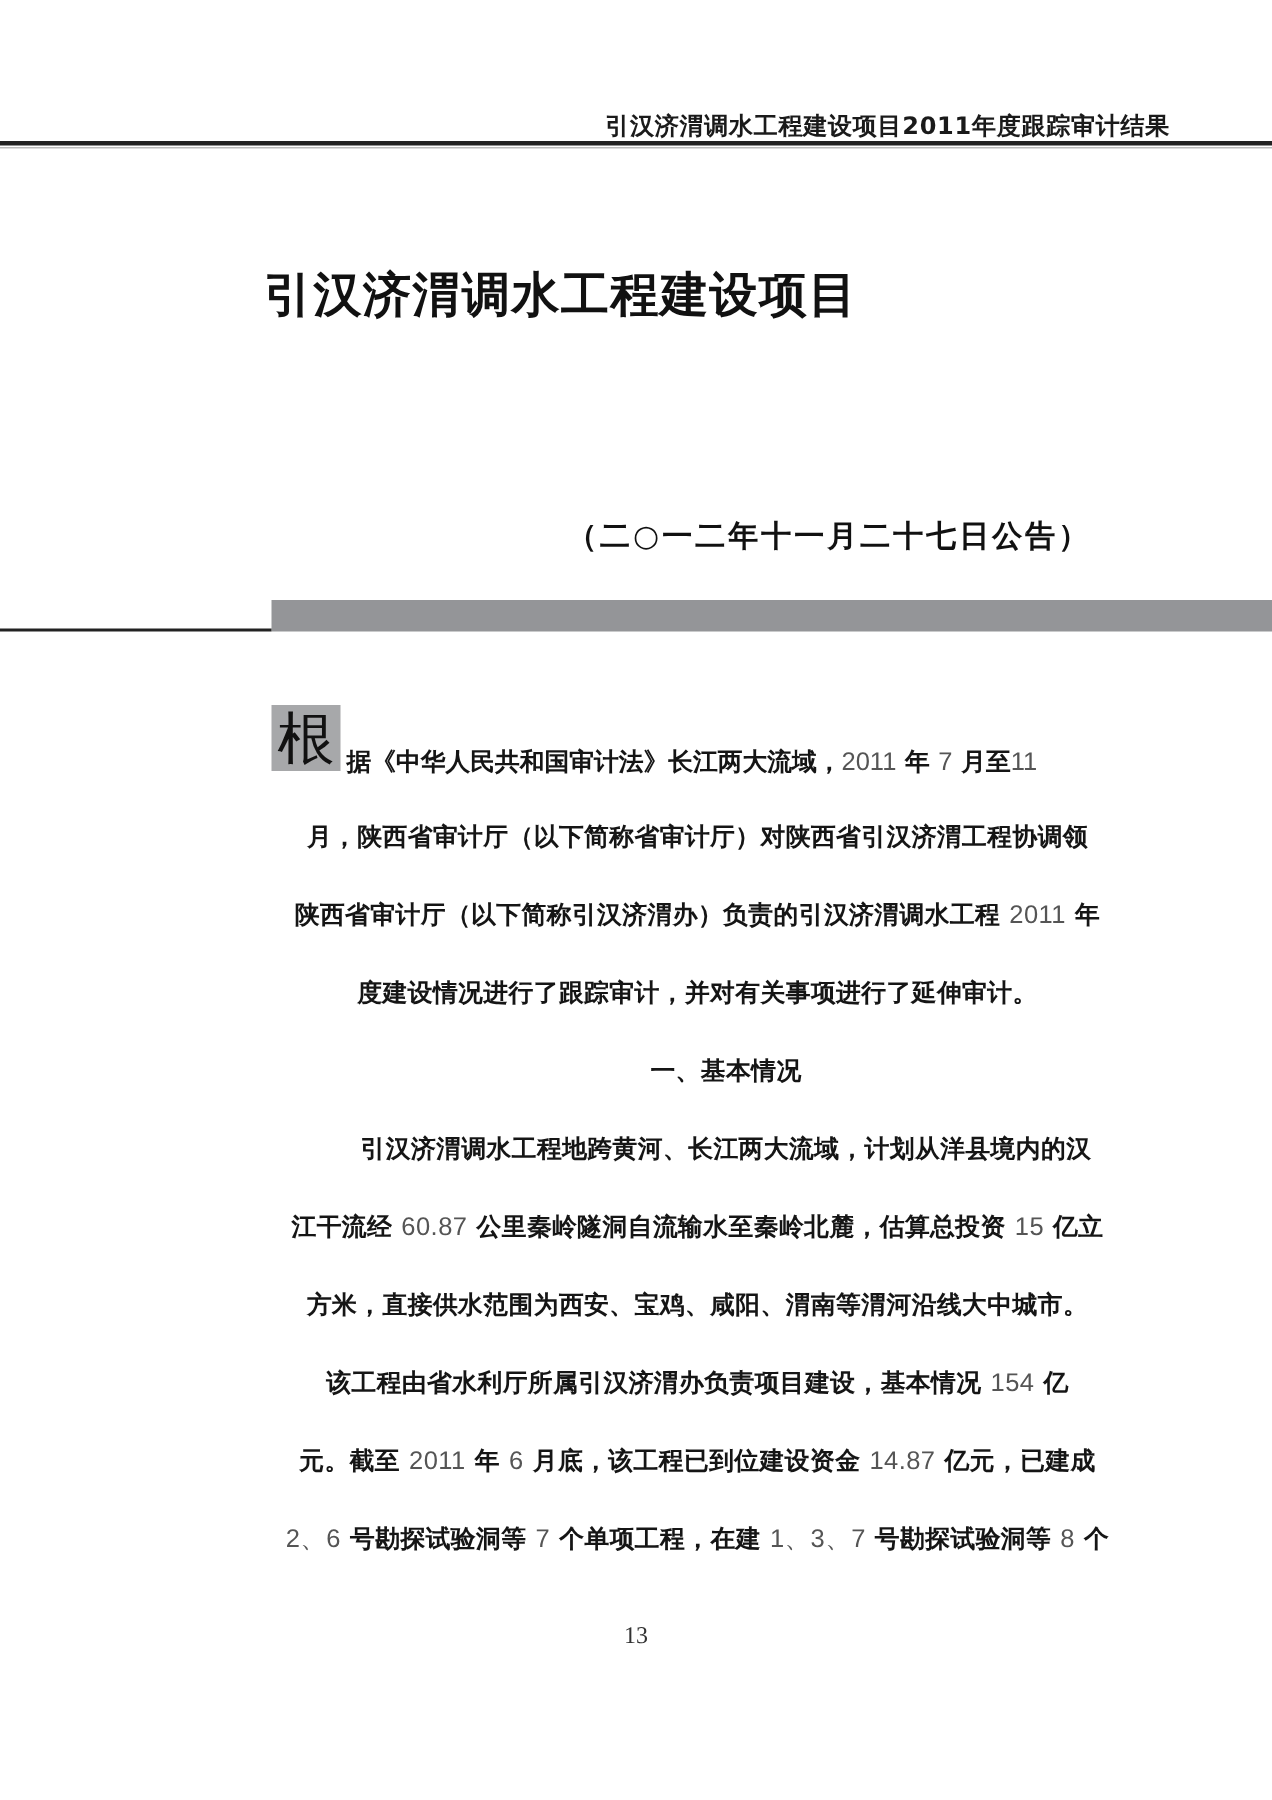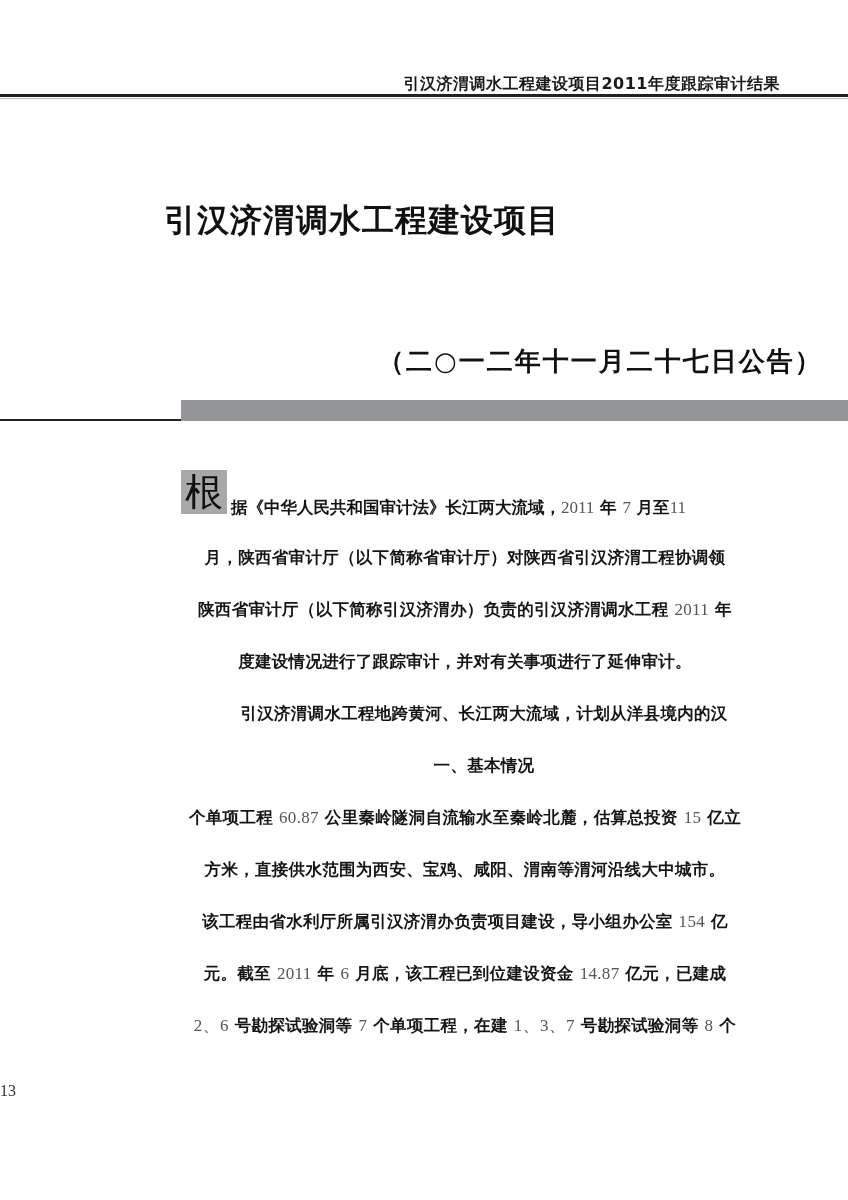--- a/index.html
+++ b/index.html
@@ -1,33 +1,33 @@
 <!DOCTYPE html>
 <html><head>
 <meta charset="utf-8">
 <style>
   html, body { margin: 0; padding: 0; background: #ffffff; }
   body { width: 848px; height: 1200px; position: relative; overflow: hidden;
          font-family: "DejaVu Sans", sans-serif; color: #1a1a1a; }
   .running-header { position: absolute; top: 74px; right: 68px; font-size: 16px; font-weight: bold; letter-spacing: 0.5px; color: #1a1a1a; }
   .header-rule { position: absolute; top: 94px; left: 0; width: 848px; height: 3px; background: #222; }
   .header-rule2 { position: absolute; top: 98px; left: 0; width: 848px; height: 1px; background: #bbb; }
-  .title { position: absolute; left: 164px; top: 172px; font-family: "DejaVu Serif", serif; font-weight: bold; font-size: 32px; line-height: 48px; color: #111; letter-spacing: 1px; margin-top: 24px; }
-  .announce { position: absolute; left: 378px; top: 344px; font-size: 26px; font-weight: bold; letter-spacing: 2px; color: #111; }
+  .title { position: absolute; left: 176px; top: 172px; font-family: "DejaVu Serif", serif; font-weight: bold; font-size: 32px; line-height: 48px; color: #111; letter-spacing: 1px; }
+  .announce { position: absolute; left: 378px; top: 344px; font-size: 20px; font-weight: bold; letter-spacing: 2px; color: #111; }
   .gray-bar { position: absolute; left: 181px; top: 400px; width: 667px; height: 21px; background: #949598; }
   .left-rule { position: absolute; left: 0; top: 419px; width: 181px; height: 2px; background: #222; }
   .body-text { position: absolute; left: 181px; top: 470px; width: 568px; font-size: 16.5px; font-weight: bold; color: #151515; }
   .line { height: 52px; line-height: 52px; white-space: nowrap; letter-spacing: 0.3px; text-align: center; }
   .first-line { height: 62px; position: relative; }
   .dropcap { position: absolute; left: 0; top: 0; width: 46px; height: 44px; background: #a7a8aa; font-family: "DejaVu Serif", serif; font-size: 38px; font-weight: normal; line-height: 44px; text-align: center; color: #111; }
   .first-text { position: absolute; left: 50px; top: 18px; line-height: 40px; }
-  .num { font-family: Liberation Serif, serif; font-weight: normal; color: #555; font-size: 17px; }
+  .num { font-family: Liberation Sans, sans-serif; font-weight: normal; color: #555; font-size: 17px; }
   .heading { padding-left: 38px; }
   .indent { padding-left: 38px; }
-  .page-number { position: absolute; top: 1082px; left: 0; width: 848px; text-align: left; font-family: "Liberation Serif", serif; font-size: 16px; color: #333; }
+  .page-number { position: absolute; top: 1082px; left: 0; width: 848px; text-align: center; font-family: "Liberation Serif", serif; font-size: 16px; color: #333; }
 </style>
 </head>
 <body>
 
 <div class="running-header">引汉济渭调水工程建设项目2011年度跟踪审计结果</div>
 <div class="header-rule"></div>
 <div class="header-rule2"></div>
 
 <div class="title">
   <div>引汉济渭调水工程建设项目</div>
@@ -42,23 +42,23 @@
   <div class="first-line">
     <span class="dropcap">根</span>
     <span class="first-text">
       <span>据《中华人民共和国审计法》长江两大流域，</span><span class="num">2011</span><span> 年 </span><span class="num">7</span><span> 月至</span><span class="num">11</span>
     </span>
   </div>
   <div class="line">月，陕西省审计厅（以下简称省审计厅）对陕西省引汉济渭工程协调领</div>
   <div class="line"><span>陕西省审计厅（以下简称引汉济渭办）负责的引汉济渭调水工程 </span><span class="num">2011</span><span> 年</span></div>
   <div class="line">度建设情况进行了跟踪审计，并对有关事项进行了延伸审计。</div>
 
+  <div class="line heading">一、基本情况</div>
+
   <div class="line indent">引汉济渭调水工程地跨黄河、长江两大流域，计划从洋县境内的汉</div>
-
-  <div class="line heading">一、基本情况</div>
-  <div class="line"><span>个单项工程 </span><span class="num">60.87</span><span> 公里秦岭隧洞自流输水至秦岭北麓，估算总投资 </span><span class="num">15</span><span> 亿立</span></div>
+  <div class="line"><span>江干流经 </span><span class="num">60.87</span><span> 公里秦岭隧洞自流输水至秦岭北麓，估算总投资 </span><span class="num">15</span><span> 亿立</span></div>
   <div class="line">方米，直接供水范围为西安、宝鸡、咸阳、渭南等渭河沿线大中城市。</div>
-  <div class="line"><span>该工程由省水利厅所属引汉济渭办负责项目建设，导小组办公室 </span><span class="num">154</span><span> 亿</span></div>
+  <div class="line"><span>该工程由省水利厅所属引汉济渭办负责项目建设，基本情况 </span><span class="num">154</span><span> 亿</span></div>
   <div class="line"><span>元。截至 </span><span class="num">2011</span><span> 年 </span><span class="num">6</span><span> 月底，该工程已到位建设资金 </span><span class="num">14.87</span><span> 亿元，已建成</span></div>
   <div class="line"><span class="num">2</span><span class="num">、</span><span class="num">6</span><span> 号勘探试验洞等 </span><span class="num">7</span><span> 个单项工程，在建 </span><span class="num">1</span><span class="num">、</span><span class="num">3</span><span class="num">、</span><span class="num">7</span><span> 号勘探试验洞等 </span><span class="num">8</span><span> 个</span></div>
 </div>
 
 <div class="page-number">13</div>
 
 </body></html>

